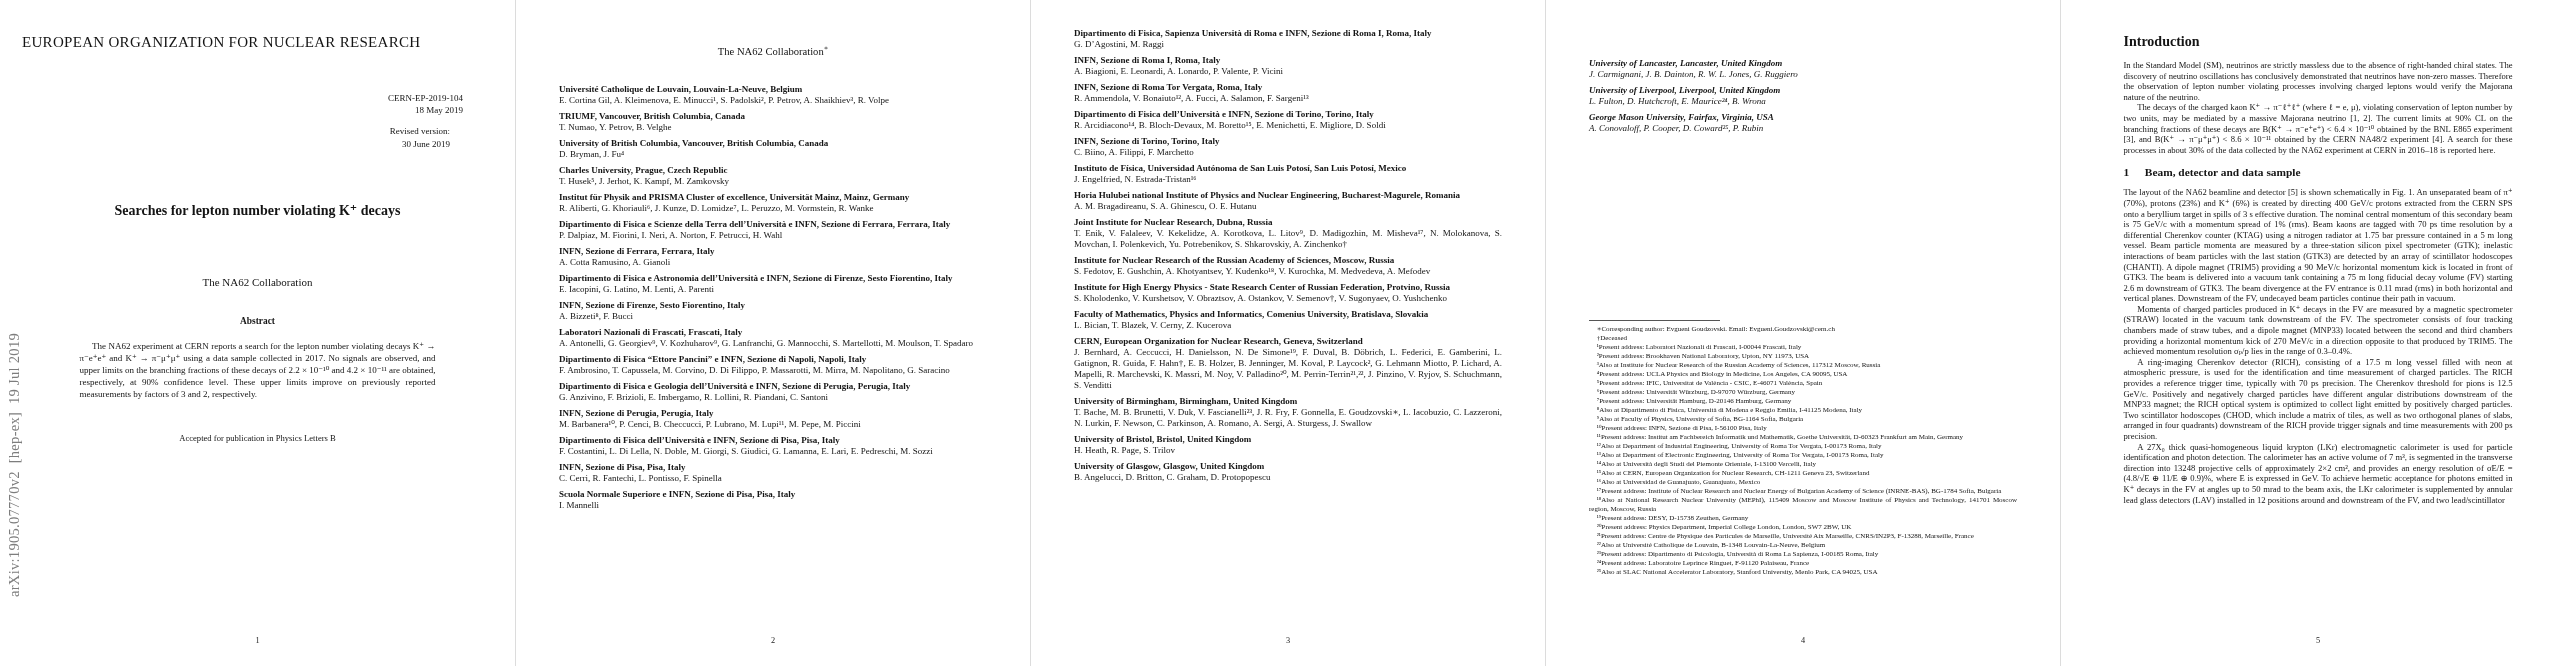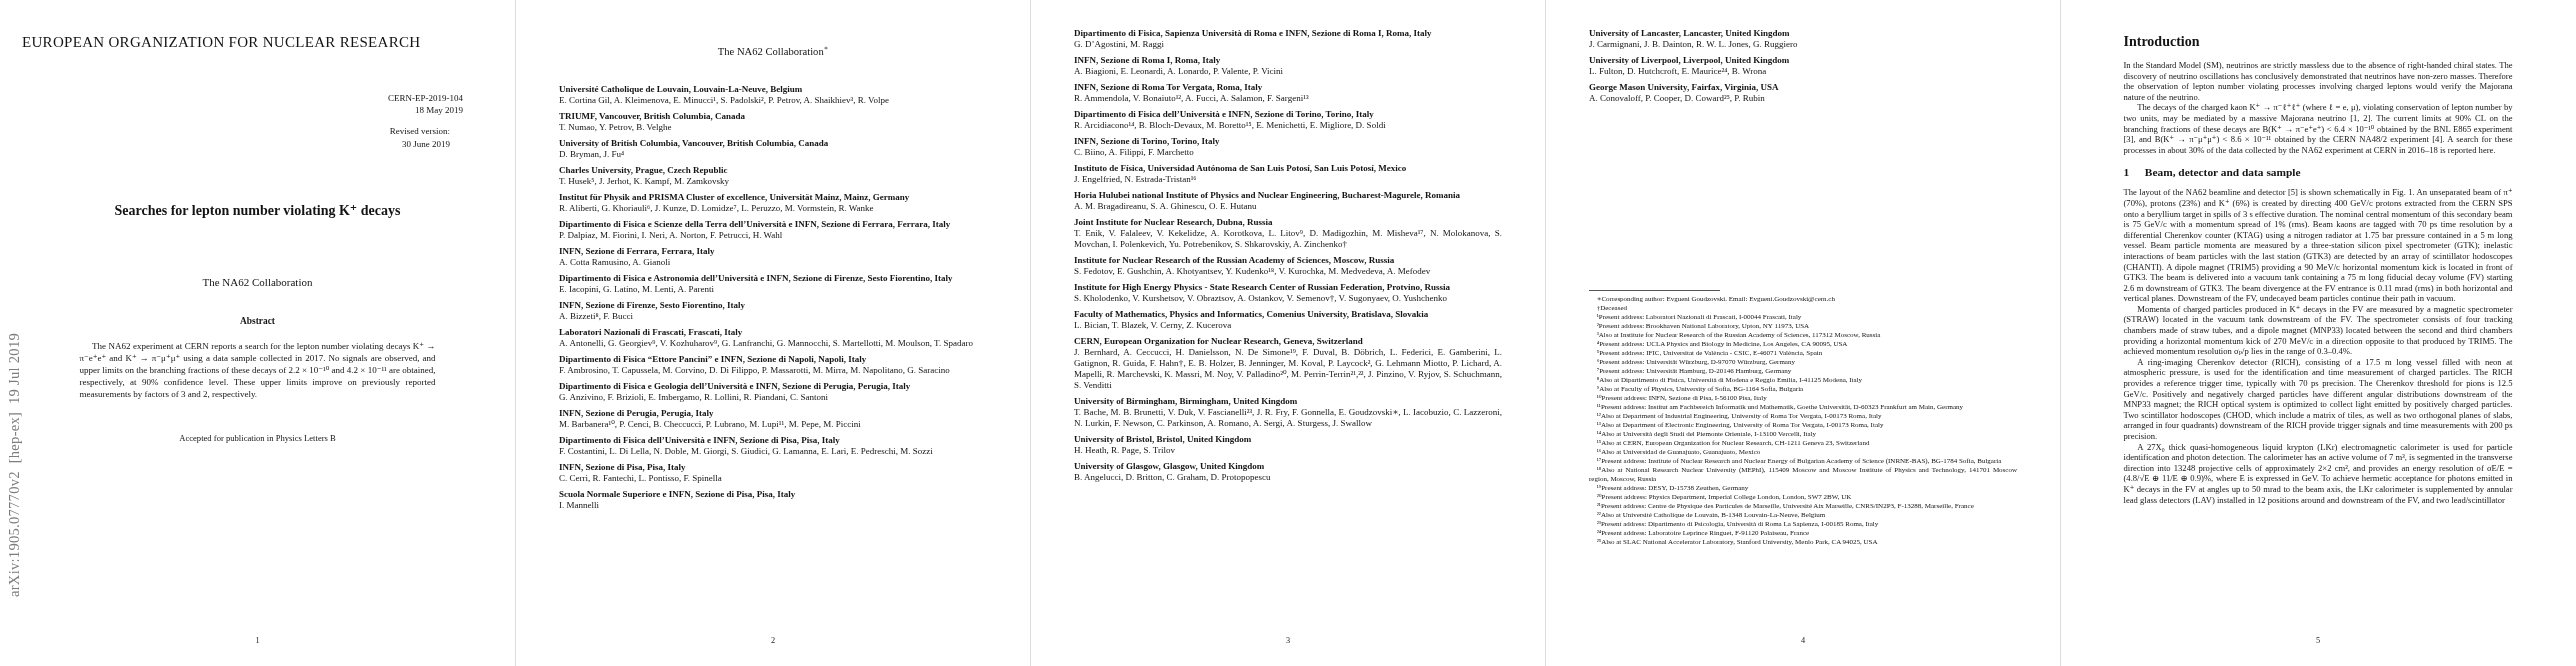--- a/index.html
+++ b/index.html
@@ -25,21 +25,21 @@
   .collab1{text-align:center;font-size:11px;margin-top:57px;}
   .abs-head{text-align:center;font-size:9.4px;font-weight:bold;margin-top:28px;}
   .abstract{width:356px;margin:14.5px auto 0;font-size:9px;line-height:12px;text-align:justify;text-indent:1.4em;}
   .accepted{text-align:center;font-size:8.6px;margin-top:33px;}
 
   
   .collab2{text-align:center;font-size:10.6px;padding-top:44px;margin:0 0 27px 0;}
   .collab2 sup{font-size:6.7px;}
   .col{width:428px;margin:0 auto;}
   .pt80{padding-top:28px;}
-  .pt105{padding-top:28px;}
+  .pt105{padding-top:58px;font-style:italic;}
   .inst{margin-bottom:5px;}
   .inst-name{font-weight:bold;font-size:9px;line-height:11px;text-align:justify;}
   .inst-authors{font-size:9px;line-height:11px;text-align:justify;}
   .fnblock{margin-top:186px;}
   .fnrule{width:131px;border-top:0.7px solid #555;margin:0 0 4.4px 0;height:0;}
   .fn{font-size:7px;line-height:9px;text-indent:1.1em;margin:0;text-align:justify;}
 
   
   .col5{width:389px;margin:0 auto;padding-top:34px;}
   .h-intro{font-size:14px;font-weight:bold;margin:0 0 10px 0;}

